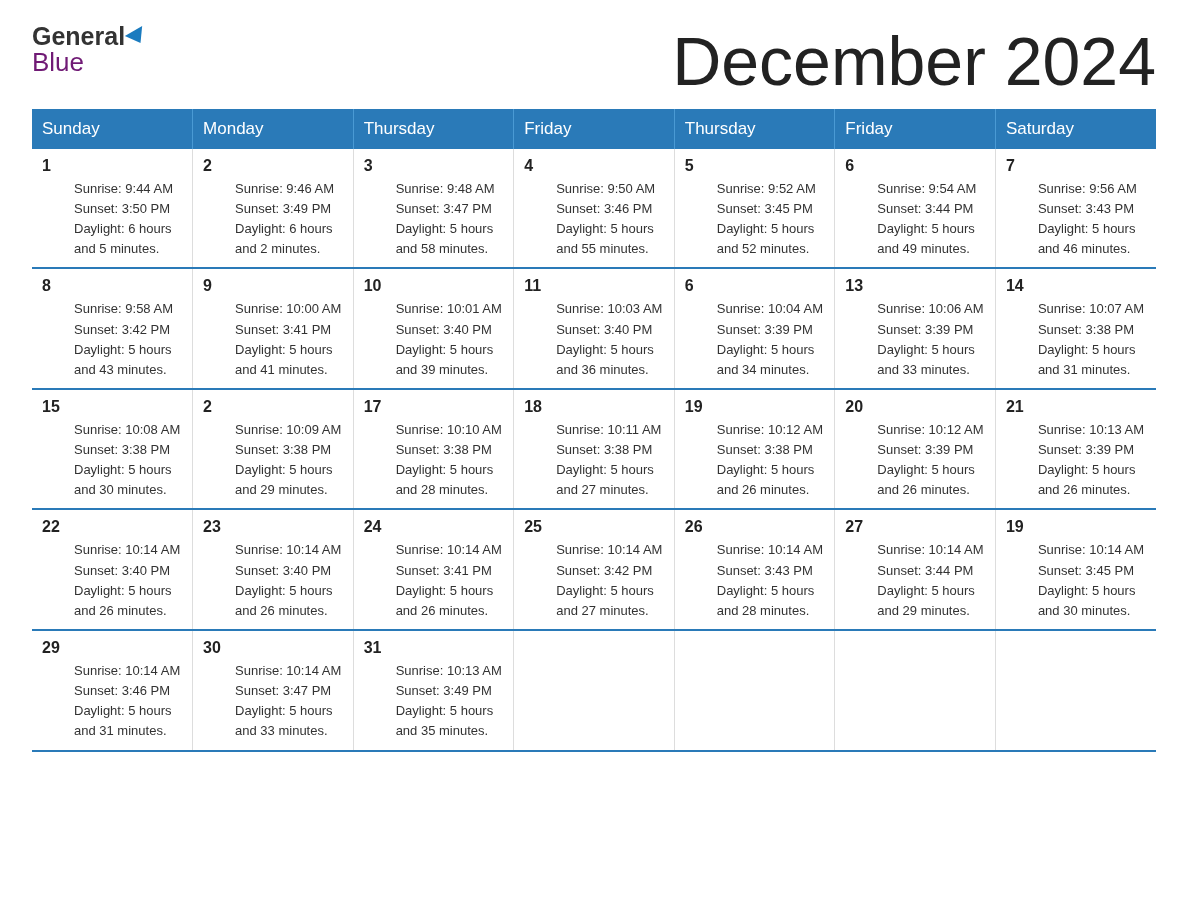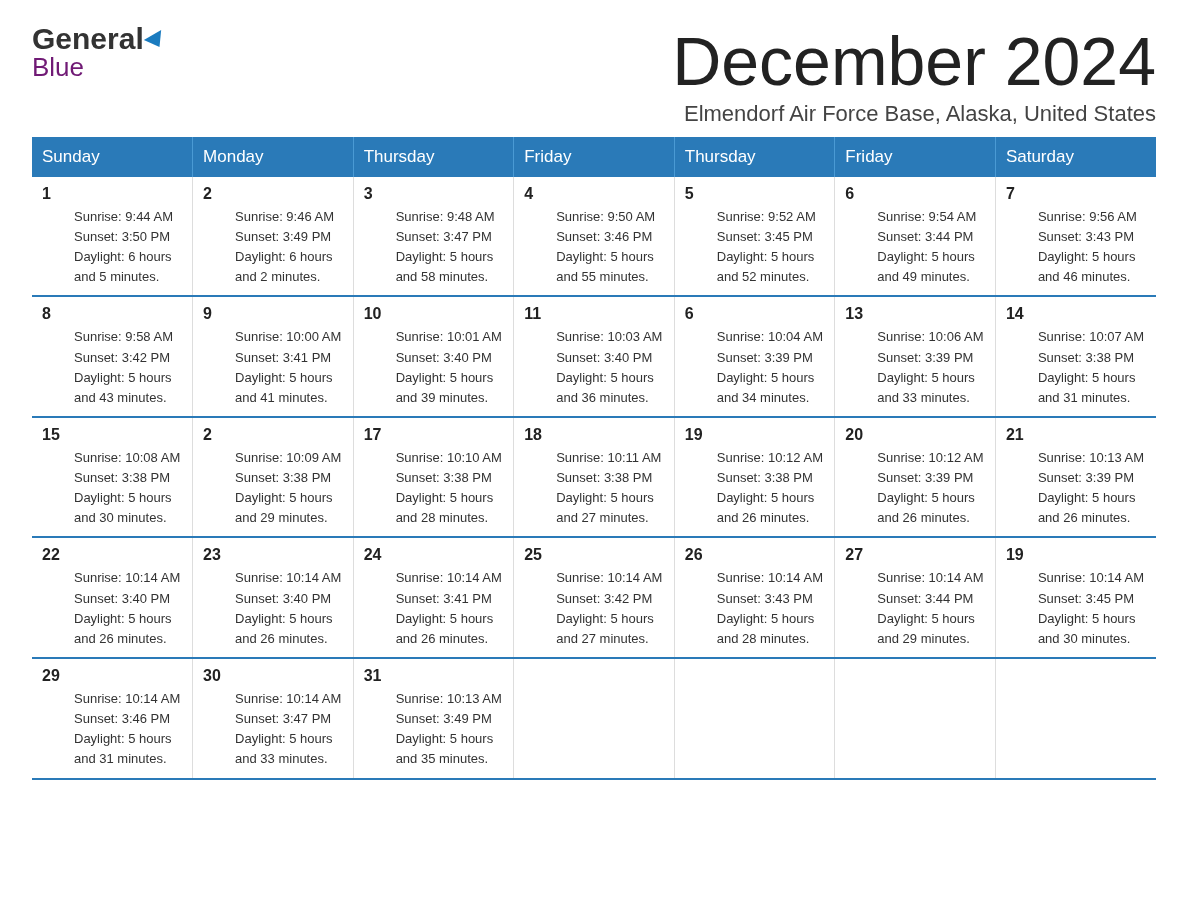--- a/index.html
+++ b/index.html
@@ -15,21 +15,21 @@
       align-items: flex-start;
       justify-content: space-between;
       margin-bottom: 8px;
     }
     .logo {
       display: flex;
       flex-direction: column;
       align-items: flex-start;
     }
     .logo-general {
-      font-size: 30px;
+      font-size: 25px;
       font-weight: bold;
       color: #333;
       line-height: 1;
     }
     .logo-blue {
       font-size: 26px;
       font-weight: normal;
       color: #701a75;
       line-height: 1;
     }
@@ -118,21 +118,20 @@
   <div class="logo">
     <div>
       <span class="logo-general">General</span><span class="logo-triangle"></span>
     </div>
     <div>
       <span class="logo-blue">Blue</span>
     </div>
   </div>
   <div class="title-area">
     <div class="month-title">December 2024</div>
-    <div class="location-title">Elmendorf Air Force Base, Alaska, United States</div>
   </div>
 </div>
 
 <table class="calendar">
   <thead>
     <tr>
     <th>Sunday</th>
         <th>Monday</th>
         <th>Thursday</th>
         <th>Friday</th>

